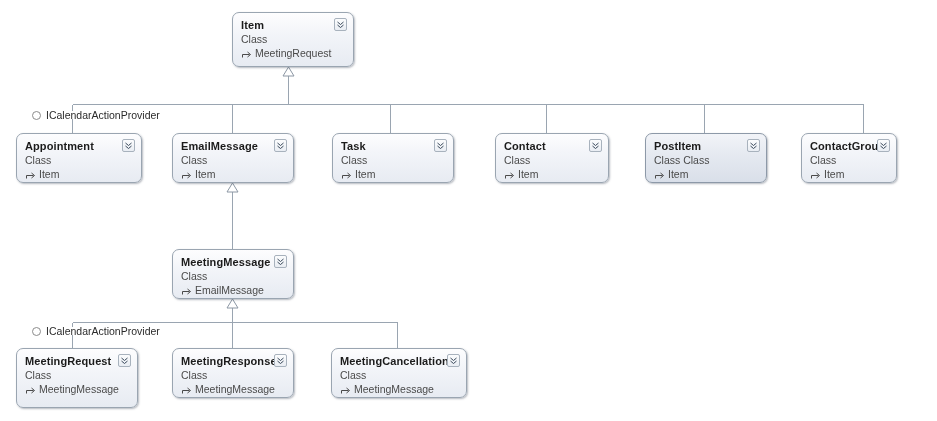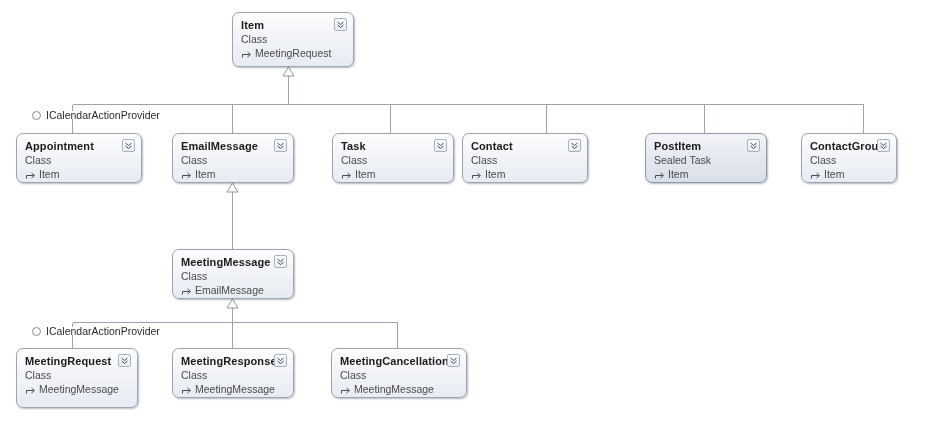--- a/index.html
+++ b/index.html
@@ -227,21 +227,21 @@
     <div class="chevron-btn">
       <svg viewBox="0 0 9 9" width="9" height="9">
           <g stroke="#3b4a5c" stroke-width="1" fill="none">
             <path d="M1.5 2 L4.5 4.5 L7.5 2"></path>
             <path d="M1.5 5 L4.5 7.5 L7.5 5"></path>
           </g>
         </svg>
     </div>
   </div>
 
-  <div class="node" style="left:462px; top:133px; width:126px; height:50px;">
+  <div class="node" style="left:495px; top:133px; width:114px; height:50px;">
     <div class="node-title">Contact</div>
     <div class="node-stereo">Class</div>
     <div class="node-base">
       <span class="inherit-glyph">
         <svg viewBox="0 0 11 11" width="11" height="11">
             <g stroke="#4a4a4a" stroke-width="1" fill="none">
               <path d="M1.5 8.5 L1.5 5.5 L8.5 5.5"></path>
               <path d="M6.5 3 L9.5 5.5 L6.5 8"></path>
             </g>
           </svg>
@@ -253,21 +253,21 @@
           <g stroke="#3b4a5c" stroke-width="1" fill="none">
             <path d="M1.5 2 L4.5 4.5 L7.5 2"></path>
             <path d="M1.5 5 L4.5 7.5 L7.5 5"></path>
           </g>
         </svg>
     </div>
   </div>
 
   <div class="node sealed" style="left:645px; top:133px; width:122px; height:50px;padding-left:8px;">
     <div class="node-title">PostItem</div>
-    <div class="node-stereo">Sealed Task</div>
+    <div class="node-stereo">Class Class</div>
     <div class="node-base">
       <span class="inherit-glyph">
         <svg viewBox="0 0 11 11" width="11" height="11">
             <g stroke="#4a4a4a" stroke-width="1" fill="none">
               <path d="M1.5 8.5 L1.5 5.5 L8.5 5.5"></path>
               <path d="M6.5 3 L9.5 5.5 L6.5 8"></path>
             </g>
           </svg>
       </span>
       <span>Item</span>

